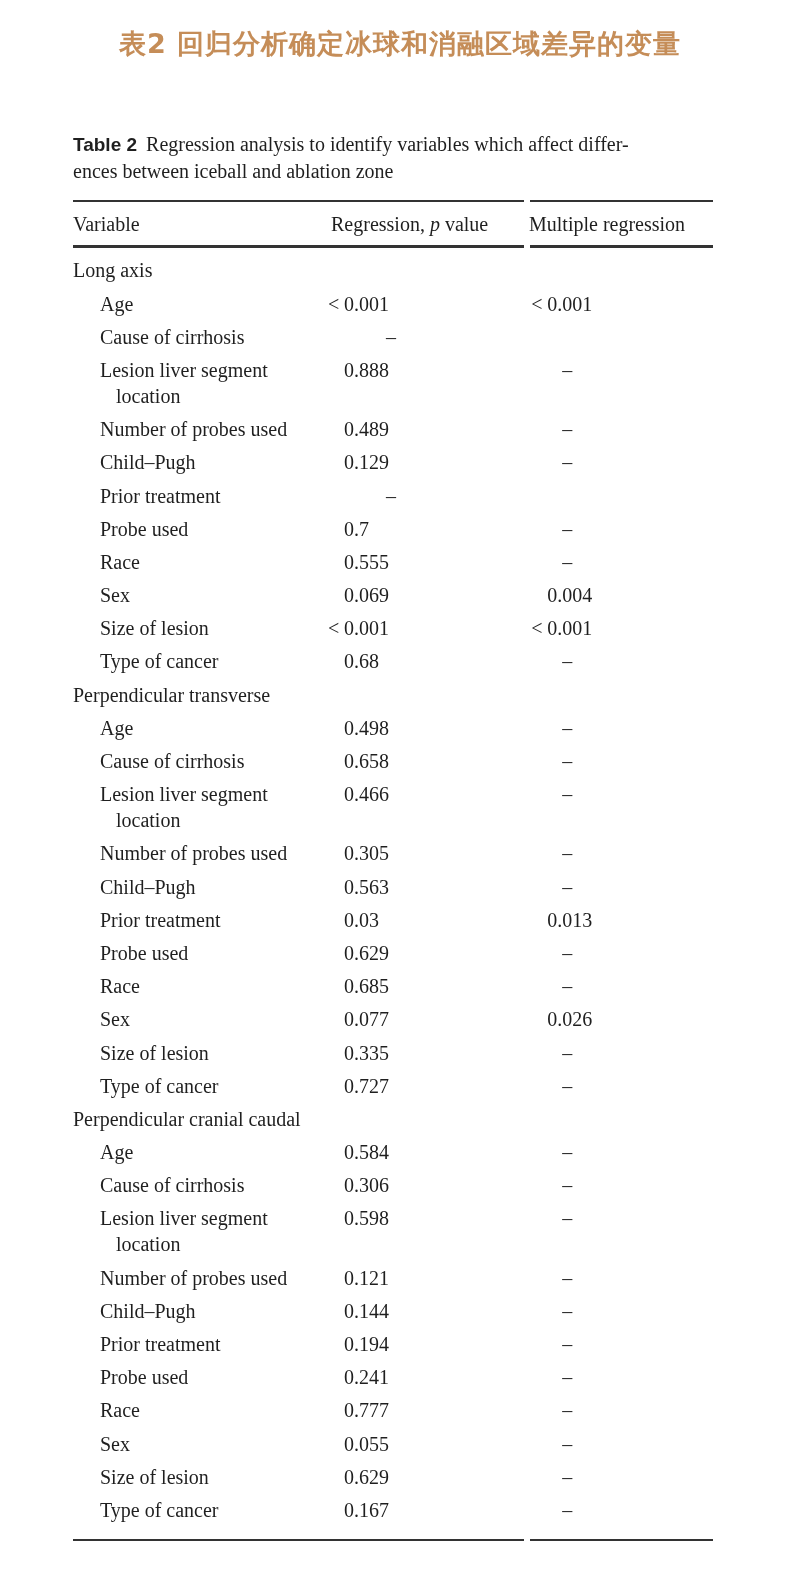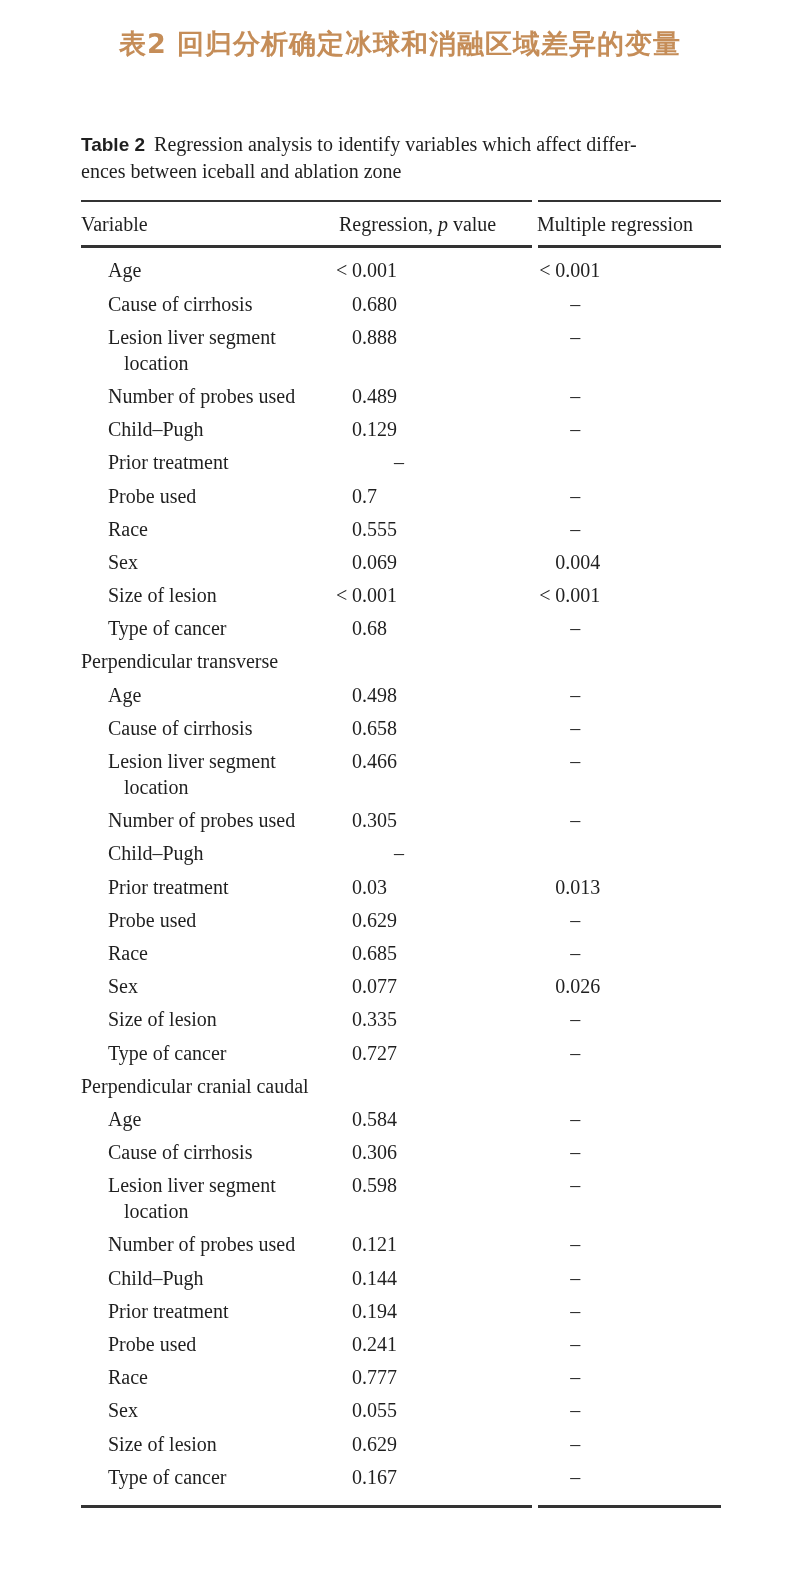--- a/index.html
+++ b/index.html
@@ -20,21 +20,21 @@
     margin: 0;
     padding-top: 26px;
     text-align: center;
     font-family: "DejaVu Sans", sans-serif;
     font-weight: bold;
     font-size: 27px;
     letter-spacing: 1px;
   }
   .table-wrap {
     position: absolute;
-    left: 81px;
+    left: 73px;
     top: 131px;
     width: 640px;
   }
   .caption {
     margin: 0 0 16px 0;
     font-size: 20px;
     line-height: 26px;
     text-align: justify;
   }
   .cap-line { display: block; }
@@ -112,27 +112,29 @@
     <div class="header-row">
       <div class="col1">Variable</div>
       <div class="col2"><span>Regression,</span> <i>p</i> <span>value</span></div>
       <div class="col3">Multiple regression</div>
     </div>
 
     <div class="rule"></div>
 
     <div class="tbody" id="table-body">
         <div class="row">
+          <div class="section-label">Long axis</div>
+        </div>
+        <div class="row">
           <div class="item-label">Age</div>
           <div class="val col2"><span class="lt">&lt;</span>0.001</div>
           <div class="val col3"><span class="lt">&lt;</span>0.001</div>
         </div>
         <div class="row">
           <div class="item-label">Cause of cirrhosis</div>
-          <div class="val col2">0.680</div>
           <div class="val col3 dash">–</div>
         </div>
         <div class="row">
           <div class="item-label">Lesion liver segment location</div>
           <div class="val col2">0.888</div>
           <div class="val col3 dash">–</div>
         </div>
         <div class="row">
           <div class="item-label">Number of probes used</div>
           <div class="val col2">0.489</div>
@@ -190,20 +192,21 @@
           <div class="val col2">0.466</div>
           <div class="val col3 dash">–</div>
         </div>
         <div class="row">
           <div class="item-label">Number of probes used</div>
           <div class="val col2">0.305</div>
           <div class="val col3 dash">–</div>
         </div>
         <div class="row">
           <div class="item-label">Child–Pugh</div>
+          <div class="val col2">0.563</div>
           <div class="val col3 dash">–</div>
         </div>
         <div class="row">
           <div class="item-label">Prior treatment</div>
           <div class="val col2">0.03</div>
           <div class="val col3">0.013</div>
         </div>
         <div class="row">
           <div class="item-label">Probe used</div>
           <div class="val col2">0.629</div>

